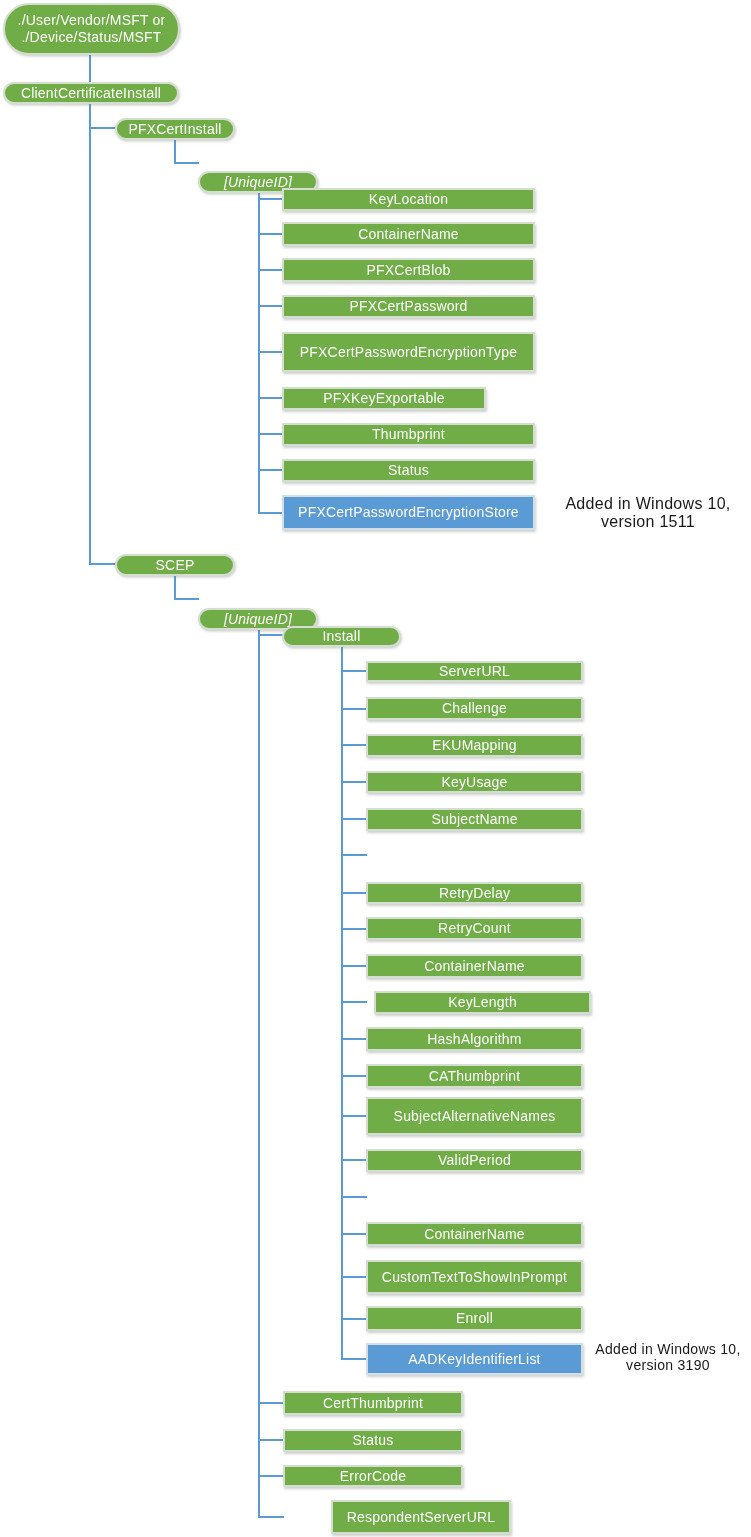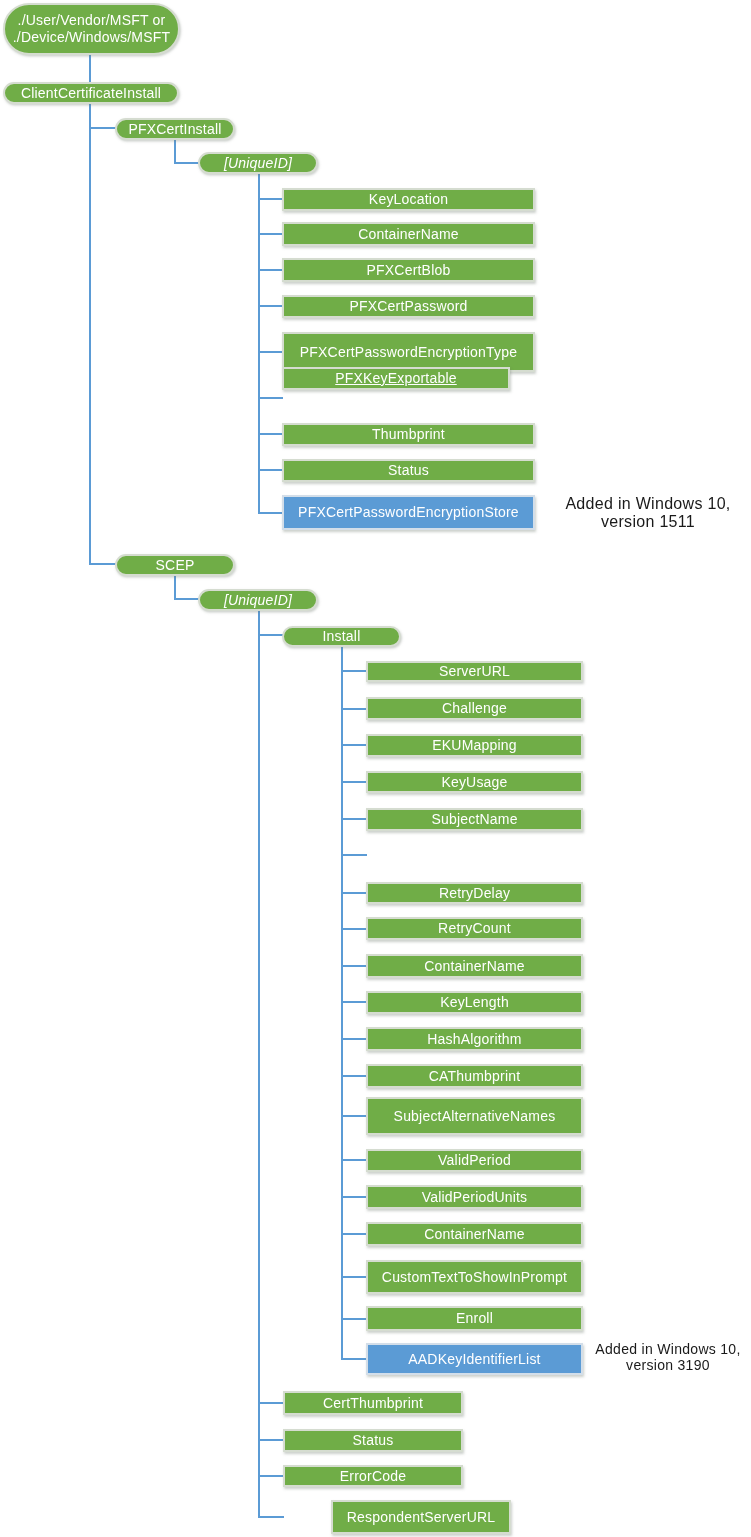--- a/index.html
+++ b/index.html
@@ -24,21 +24,21 @@
     color:var(--node-text,#ffffff);
     font-size:14px;
     line-height:17px;
     letter-spacing:.2px;
     text-align:center;
     box-shadow:1px 1.5px 2.5px rgba(110,120,110,.35);
   }
   .green{background:var(--green-fill,#70AD47);border:2px solid var(--green-border,#d5dcd0);}
   .blue{background:var(--blue-fill,#5B9BD5);border:2px solid var(--blue-border,#d3dee9);text-align:right;}
   .pill{border-radius:12px;}
-  .italic{font-style:italic;}
+  .italic{font-style:italic;margin-top:19px;}
   .annotation{
     position:absolute;
     color:var(--annotation-text,#1a1a1a);
     text-align:center;
     font-weight:400;
     letter-spacing:.3px;
   }
 </style>
 </head>
 <body>
@@ -83,51 +83,50 @@
     <div class="connector" style="left: 341px; top: 1233px; width: 26px; height: 2px;"></div>
     <div class="connector" style="left: 341px; top: 1276px; width: 26px; height: 2px;"></div>
     <div class="connector" style="left: 341px; top: 1318px; width: 26px; height: 2px;"></div>
     <div class="connector" style="left: 341px; top: 1358px; width: 26px; height: 2px;"></div>
     <div class="connector" style="left: 258px; top: 1402px; width: 26px; height: 2px;"></div>
     <div class="connector" style="left: 258px; top: 1439px; width: 26px; height: 2px;"></div>
     <div class="connector" style="left: 258px; top: 1475px; width: 26px; height: 2px;"></div>
     <div class="connector" style="left: 258px; top: 1516px; width: 26px; height: 2px;"></div>
     <div class="node pill green" style="left: 3px; top: 3px; width: 177px; height: 52px; border-radius: 26px;">
       <div>./User/Vendor/MSFT or</div>
-      <div>./Device/Windows/MSFT</div>
+      <div>./Device/Status/MSFT</div>
     </div>
     <div class="node pill green" style="left: 3px; top: 82px; width: 176px; height: 22px;">ClientCertificateInstall</div>
     <div class="node pill green" style="left: 115px; top: 118px; width: 120px; height: 22px;">PFXCertInstall</div>
     <div class="node pill green italic" style="left: 198px; top: 152px; width: 120px; height: 22px;">[UniqueID]</div>
     <div class="node rect green" style="left: 282px; top: 188px; width: 253px; height: 23px;">KeyLocation</div>
     <div class="node rect green" style="left: 282px; top: 222px; width: 253px; height: 24px;">ContainerName</div>
     <div class="node rect green" style="left: 282px; top: 258px; width: 253px; height: 24px;">PFXCertBlob</div>
     <div class="node rect green" style="left: 282px; top: 295px; width: 253px; height: 23px;">PFXCertPassword</div>
     <div class="node rect green" style="left: 282px; top: 332px; width: 253px; height: 40px;">PFXCertPasswordEncryptionType</div>
-    <div class="node rect green" style="left: 282px; top: 367px; width: 228px; height: 23px; text-decoration: underline;">PFXKeyExportable</div>
+    <div class="node rect green" style="left: 282px; top: 387px; width: 204px; height: 23px;">PFXKeyExportable</div>
     <div class="node rect green" style="left: 282px; top: 423px; width: 253px; height: 23px;">Thumbprint</div>
     <div class="node rect green" style="left: 282px; top: 459px; width: 253px; height: 23px;">Status</div>
     <div class="node rect blue" style="left: 282px; top: 495px; width: 253px; height: 35px;">PFXCertPasswordEncryptionStore</div>
     <div class="node pill green" style="left: 115px; top: 554px; width: 120px; height: 22px;">SCEP</div>
     <div class="node pill green italic" style="left: 198px; top: 589px; width: 120px; height: 22px;">[UniqueID]</div>
     <div class="node pill green" style="left: 282px; top: 626px; width: 119px; height: 21px;">Install</div>
     <div class="node rect green" style="left: 366px; top: 661px; width: 217px; height: 21px;">ServerURL</div>
     <div class="node rect green" style="left: 366px; top: 697px; width: 217px; height: 23px;">Challenge</div>
     <div class="node rect green" style="left: 366px; top: 734px; width: 217px; height: 23px;">EKUMapping</div>
     <div class="node rect green" style="left: 366px; top: 771px; width: 217px; height: 22px;">KeyUsage</div>
     <div class="node rect green" style="left: 366px; top: 808px; width: 217px; height: 23px;">SubjectName</div>
     <div class="node rect green" style="left: 366px; top: 882px; width: 217px; height: 22px;">RetryDelay</div>
     <div class="node rect green" style="left: 366px; top: 917px; width: 217px; height: 23px;">RetryCount</div>
     <div class="node rect green" style="left: 366px; top: 954px; width: 217px; height: 24px;">ContainerName</div>
-    <div class="node rect green" style="left: 366px; top: 991px; width: 217px; height: 23px;">KeyLength</div>
+    <div class="node rect green" style="left: 374px; top: 991px; width: 217px; height: 23px;">KeyLength</div>
     <div class="node rect green" style="left: 366px; top: 1027px; width: 217px; height: 24px;">HashAlgorithm</div>
     <div class="node rect green" style="left: 366px; top: 1064px; width: 217px; height: 24px;">CAThumbprint</div>
     <div class="node rect green" style="left: 366px; top: 1097px; width: 217px; height: 38px;">SubjectAlternativeNames</div>
     <div class="node rect green" style="left: 366px; top: 1149px; width: 217px; height: 23px;">ValidPeriod</div>
-    <div class="node rect green" style="left: 366px; top: 1185px; width: 217px; height: 24px;">ValidPeriodUnits</div>
     <div class="node rect green" style="left: 366px; top: 1222px; width: 217px; height: 24px;">ContainerName</div>
     <div class="node rect green" style="left: 366px; top: 1260px; width: 217px; height: 34px;">CustomTextToShowInPrompt</div>
     <div class="node rect green" style="left: 366px; top: 1306px; width: 217px; height: 25px;">Enroll</div>
     <div class="node rect blue" style="left: 366px; top: 1343px; width: 217px; height: 32px;">AADKeyIdentifierList</div>
     <div class="node rect green" style="left: 283px; top: 1391px; width: 180px; height: 24px;">CertThumbprint</div>
     <div class="node rect green" style="left: 283px; top: 1429px; width: 180px; height: 23px;">Status</div>
     <div class="node rect green" style="left: 283px; top: 1465px; width: 180px; height: 22px;">ErrorCode</div>
     <div class="node rect green" style="left: 283px; top: 1500px; width: 180px; height: 34px; margin-left: 48px;">RespondentServerURL</div>
     <div class="annotation" style="left: 543px; top: 495px; width: 210px; font-size: 16px; line-height: 17.5px;">
       <div>Added in Windows 10,</div>

